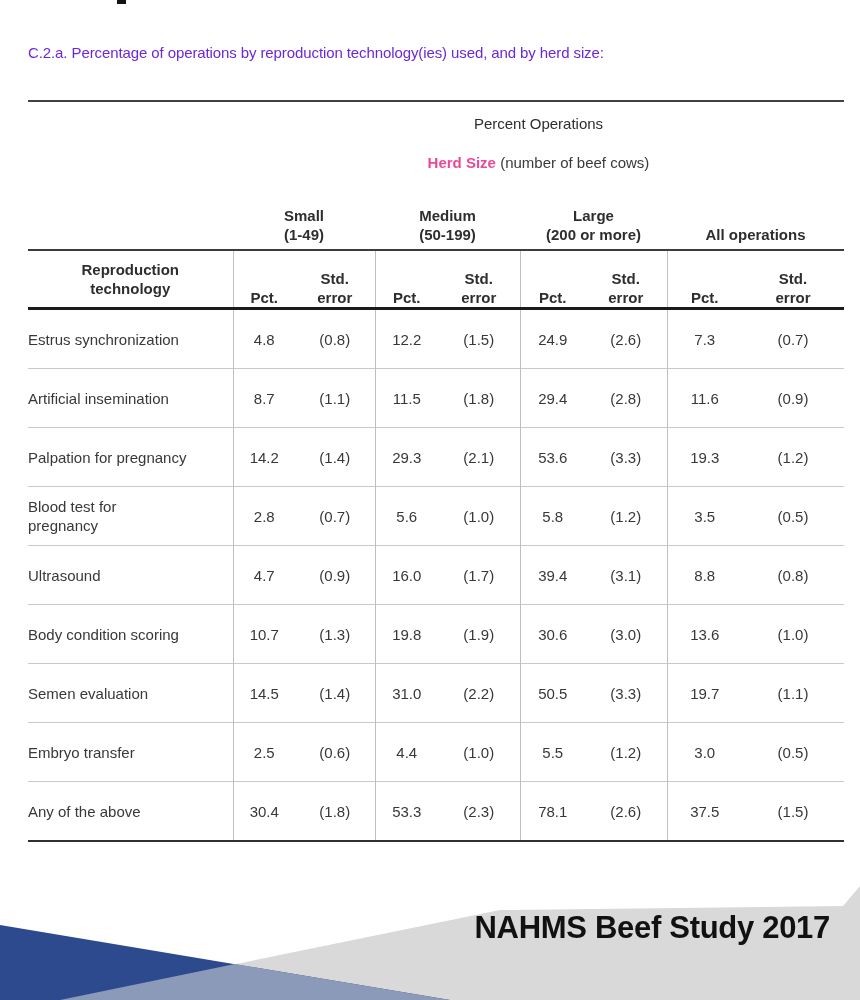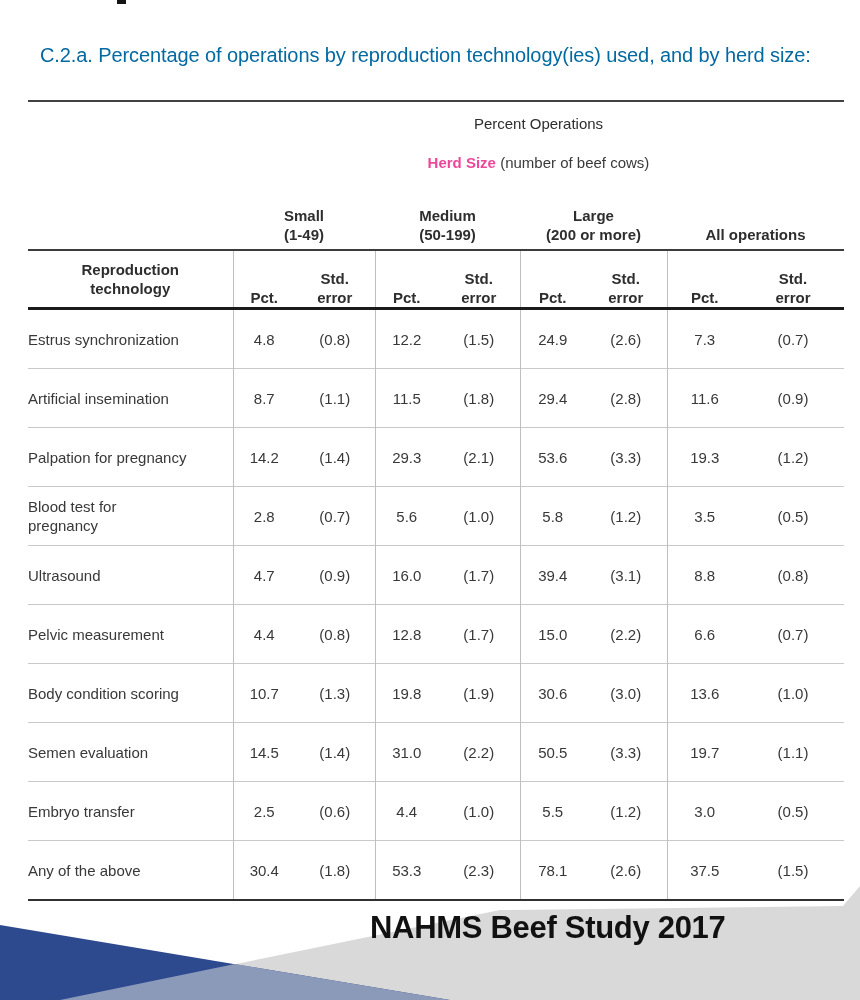--- a/index.html
+++ b/index.html
@@ -2,22 +2,22 @@
 <html><head>
 <meta charset="utf-8">
 <style>
   html,body{margin:0;padding:0;background:#fff;}
   .page{
     position:relative;width:860px;height:1000px;background:#ffffff;
     font-family:"Liberation Sans",sans-serif;color:#383838;overflow:hidden;
   }
   .crop-mark{position:absolute;left:117px;top:0;width:9px;height:4px;background:#141414;}
   .title{
-    position:absolute;left:40px;top:44px;width:800px;
-    font-size:20px;color:#0369a1;letter-spacing:-0.1px;
+    position:absolute;left:28px;top:44px;width:800px;
+    font-size:15px;color:#6d28d9;letter-spacing:-0.1px;
   }
   table.ops{
     position:absolute;left:28px;top:100px;width:816px;
     border-collapse:collapse;table-layout:fixed;
     border-top:2px solid #414141;border-bottom:2px solid #303030;
     font-size:15px;color:#383838;
   }
   table.ops th,table.ops td{padding:0;font-weight:normal;}
   .h-title{height:42px;text-align:center;vertical-align:middle;font-weight:bold;color:#2e2e2e;}
   .h-sub{height:36px;text-align:center;vertical-align:middle;color:#3a3a3a;}
@@ -29,21 +29,21 @@
     font-weight:bold;color:#2e2e2e;line-height:19px;border-bottom:3px solid #1b1b1b;
     white-space:pre-line;}
   tr.cols th.lbl{vertical-align:middle;text-align:center;padding-bottom:0;}
   tr.data td{height:58px;vertical-align:middle;text-align:center;}
   tr.data td.lbl{text-align:left;white-space:pre-line;line-height:19px;}
   tr.data + tr.data td{border-top:1px solid #c9c9c9;}
   .gstart{border-left:1px solid #bfbfbf;}
   .footer{position:absolute;left:0;top:883px;width:860px;height:117px;}
   .footer svg{position:absolute;left:0;top:0;}
   .footer-text{
-    position:absolute;left:370px;top:27px;width:460px;text-align:left;
+    position:absolute;left:370px;top:27px;width:460px;text-align:right;
     font-size:31px;font-weight:bold;color:#111;letter-spacing:-0.3px;
   }
 </style>
 </head>
 <body>
 
 <div class="page">
 
   <div class="crop-mark"></div>
 
@@ -157,31 +157,20 @@
       <td class="gstart">4.7</td>
       <td>(0.9)</td>
       <td class="gstart">16.0</td>
       <td>(1.7)</td>
       <td class="gstart">39.4</td>
       <td>(3.1)</td>
       <td class="gstart">8.8</td>
       <td>(0.8)</td>
     </tr>
         <tr class="data">
-      <td class="lbl">Pelvic measurement</td>
-      <td class="gstart">4.4</td>
-      <td>(0.8)</td>
-      <td class="gstart">12.8</td>
-      <td>(1.7)</td>
-      <td class="gstart">15.0</td>
-      <td>(2.2)</td>
-      <td class="gstart">6.6</td>
-      <td>(0.7)</td>
-    </tr>
-        <tr class="data">
       <td class="lbl">Body condition scoring</td>
       <td class="gstart">10.7</td>
       <td>(1.3)</td>
       <td class="gstart">19.8</td>
       <td>(1.9)</td>
       <td class="gstart">30.6</td>
       <td>(3.0)</td>
       <td class="gstart">13.6</td>
       <td>(1.0)</td>
     </tr>

